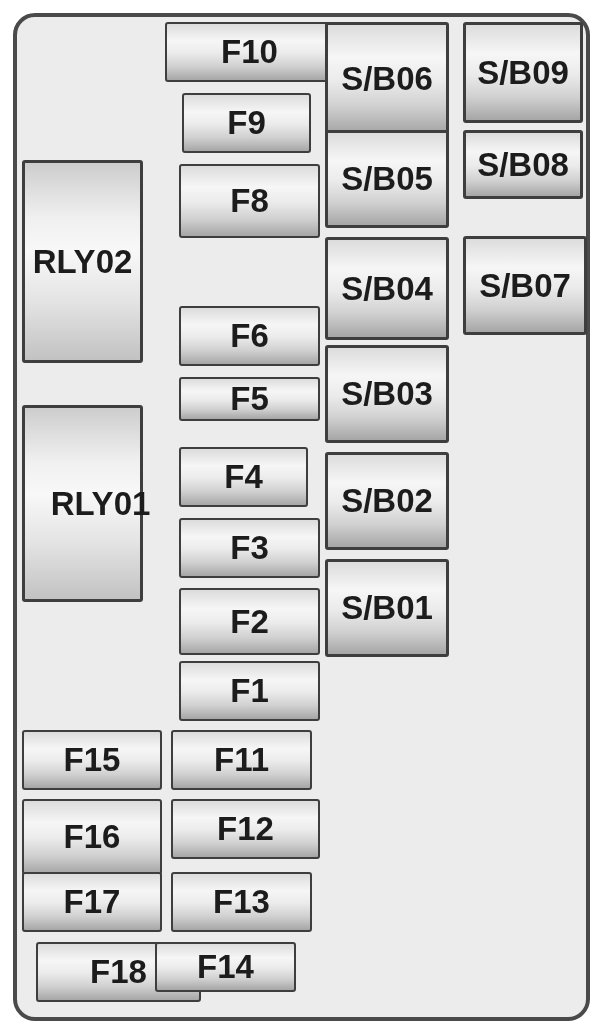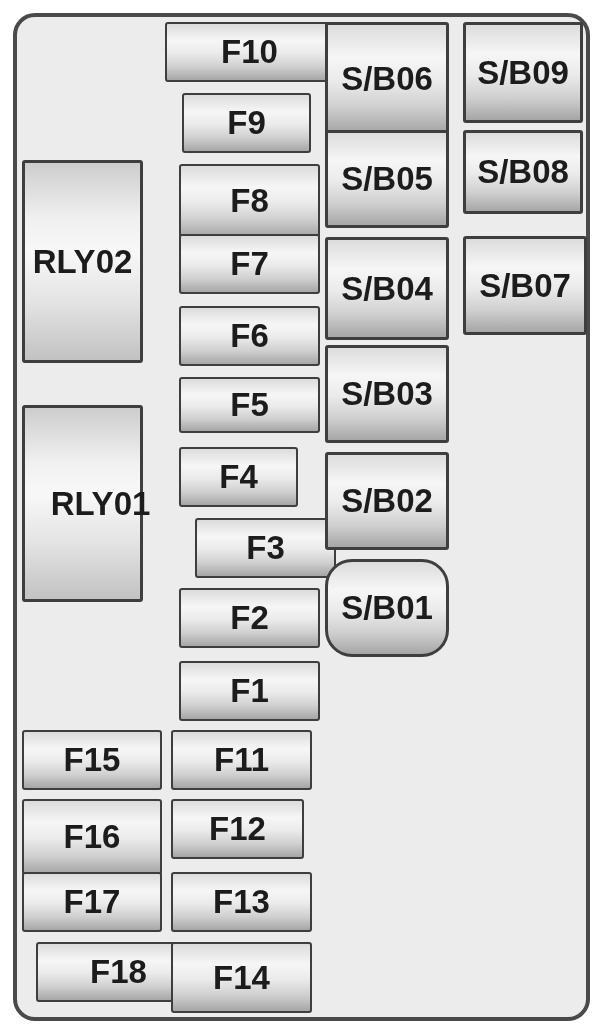--- a/index.html
+++ b/index.html
@@ -65,42 +65,41 @@
 <div class="stage">
 
   <div class="panel"></div>
 
   <div class="box relay" style="left:22px; top:160px; width:121px; height:203px;">RLY02</div>
   <div class="box relay" style="left:22px; top:405px; width:121px; height:197px;padding-left:36px;">RLY01</div>
 
   <div class="box fuse" style="left:165px; top:22px;  width:169px; height:60px;">F10</div>
   <div class="box fuse" style="left:182px; top:93px;  width:129px; height:60px;">F9</div>
   <div class="box fuse" style="left:179px; top:164px; width:141px; height:74px;">F8</div>
-  <div class="box fuse" style="left:179px; top:234px; width:141px; height:60px;">F7</div>
   <div class="box fuse" style="left:179px; top:306px; width:141px; height:60px;">F6</div>
-  <div class="box fuse" style="left:179px; top:377px; width:141px; height:56px;">F5</div>
-  <div class="box fuse" style="left:179px; top:447px; width:119px; height:60px;">F4</div>
-  <div class="box fuse" style="left:179px; top:518px; width:141px; height:60px;margin-left:16px;">F3</div>
-  <div class="box fuse" style="left:179px; top:588px; width:141px; height:60px;">F2</div>
+  <div class="box fuse" style="left:179px; top:377px; width:141px; height:44px;">F5</div>
+  <div class="box fuse" style="left:179px; top:447px; width:129px; height:60px;">F4</div>
+  <div class="box fuse" style="left:179px; top:518px; width:141px; height:60px;">F3</div>
+  <div class="box fuse" style="left:179px; top:588px; width:141px; height:67px;">F2</div>
   <div class="box fuse" style="left:179px; top:661px; width:141px; height:60px;">F1</div>
 
   <div class="box sb" style="left:325px; top:22px;  width:124px; height:113px;">S/B06</div>
   <div class="box sb" style="left:325px; top:130px; width:124px; height:98px;">S/B05</div>
   <div class="box sb" style="left:325px; top:237px; width:124px; height:103px;">S/B04</div>
   <div class="box sb" style="left:325px; top:345px; width:124px; height:98px;">S/B03</div>
   <div class="box sb" style="left:325px; top:452px; width:124px; height:98px;">S/B02</div>
-  <div class="box sb" style="left:325px; top:559px; width:124px; height:98px;border-radius:27px;">S/B01</div>
+  <div class="box sb" style="left:325px; top:559px; width:124px; height:98px;">S/B01</div>
 
   <div class="box sb" style="left:463px; top:22px;  width:120px; height:101px;">S/B09</div>
-  <div class="box sb" style="left:463px; top:130px; width:120px; height:84px;">S/B08</div>
+  <div class="box sb" style="left:463px; top:130px; width:120px; height:69px;">S/B08</div>
   <div class="box sb" style="left:463px; top:236px; width:124px; height:99px;">S/B07</div>
 
   <div class="box fuse" style="left:22px; top:730px; width:140px; height:60px;">F15</div>
   <div class="box fuse" style="left:22px; top:799px; width:140px; height:76px;">F16</div>
   <div class="box fuse" style="left:22px; top:872px; width:140px; height:60px;">F17</div>
   <div class="box fuse" style="left:36px; top:942px; width:165px; height:60px;">F18</div>
 
   <div class="box fuse" style="left:171px; top:730px; width:141px; height:60px;">F11</div>
-  <div class="box fuse" style="left:171px; top:799px; width:133px; height:60px;">F12</div>
+  <div class="box fuse" style="left:171px; top:799px; width:149px; height:60px;">F12</div>
   <div class="box fuse" style="left:171px; top:872px; width:141px; height:60px;">F13</div>
-  <div class="box fuse" style="left:171px; top:942px; width:141px; height:71px;">F14</div>
+  <div class="box fuse" style="left:155px; top:942px; width:141px; height:50px;">F14</div>
 
 </div>
 
 </body></html>

